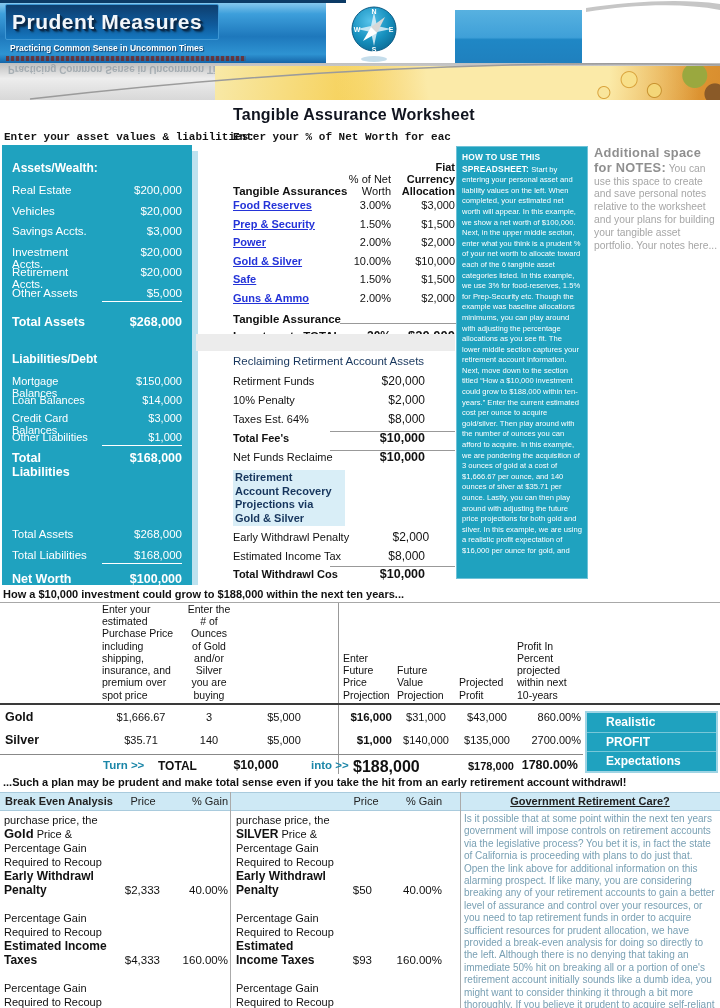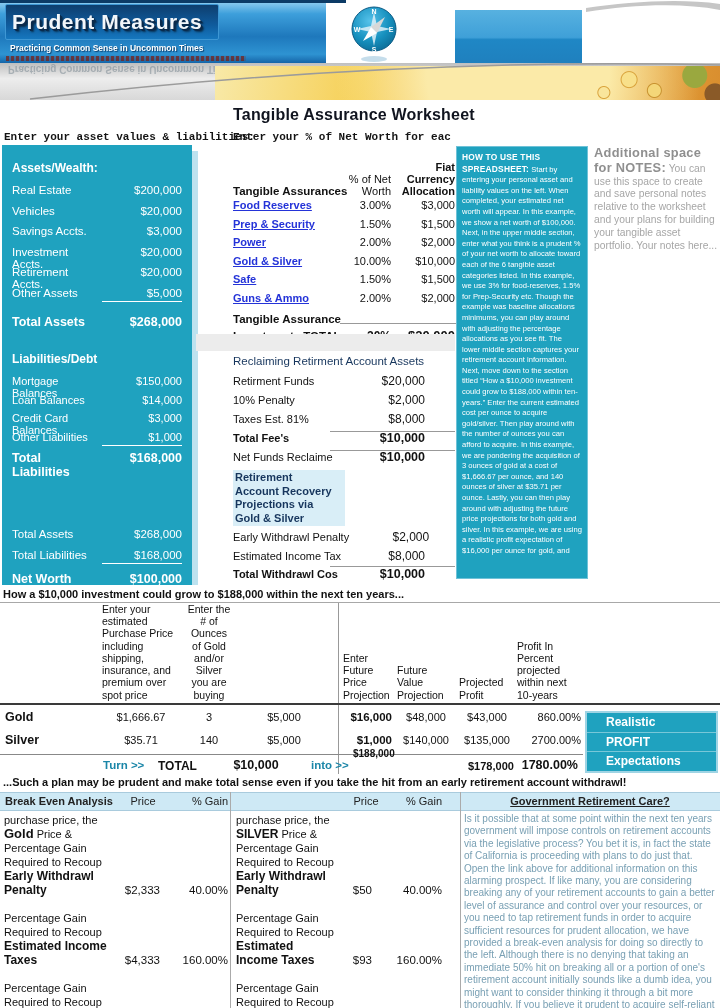--- a/index.html
+++ b/index.html
@@ -287,21 +287,21 @@
     <div class="rtitle">Reclaiming Retirment Account Assets</div>
     <div class="rrow">
         <span>Retirment Funds</span>
         <span class="rv">$20,000</span>
       </div>
     <div class="rrow">
         <span>10% Penalty</span>
         <span class="rv">$2,000</span>
       </div>
     <div class="rrow">
-        <span>Taxes Est. 81%</span>
+        <span>Taxes Est. 64%</span>
         <span class="rv">$8,000</span>
       </div>
     <div class="rrow b">
         <span>Total Fee's</span>
         <span class="rv">$10,000</span>
       </div>
     <div class="rrow">
         <span>Net Funds Reclaime</span>
         <span class="rv bv">$10,000</span>
       </div>
@@ -361,38 +361,38 @@
       </div>
     <div class="gh" style="left:517px;width:66px">
         <span>Profit In Percent projected within next 10-years</span>
       </div>
 
     <span class="glabel" style="left:5px;top:107px">Gold</span>
     <span class="gcell ctr" style="left:100px;top:108px;width:82px">$1,666.67</span>
     <span class="gcell ctr" style="left:186px;top:108px;width:46px">3</span>
     <span class="gcell ctr" style="left:234px;top:108px;width:100px">$5,000</span>
     <span class="gcell rt bold" style="left:340px;top:108px;width:52px">$16,000</span>
-    <span class="gcell ctr" style="left:397px;top:108px;width:58px">$48,000</span>
+    <span class="gcell ctr" style="left:397px;top:108px;width:58px">$31,000</span>
     <span class="gcell ctr" style="left:459px;top:108px;width:56px">$43,000</span>
     <span class="gcell rt" style="left:517px;top:108px;width:64px">860.00%</span>
 
     <span class="glabel" style="left:5px;top:130px">Silver</span>
     <span class="gcell ctr" style="left:100px;top:131px;width:82px">$35.71</span>
     <span class="gcell ctr" style="left:186px;top:131px;width:46px">140</span>
     <span class="gcell ctr" style="left:234px;top:131px;width:100px">$5,000</span>
     <span class="gcell rt bold" style="left:340px;top:131px;width:52px">$1,000</span>
     <span class="gcell ctr" style="left:397px;top:131px;width:58px">$140,000</span>
     <span class="gcell ctr" style="left:459px;top:131px;width:56px">$135,000</span>
     <span class="gcell rt" style="left:517px;top:131px;width:64px">2700.00%</span>
 
     <span class="teal-t" style="left:103px;top:156px">Turn &gt;&gt;</span>
     <span class="gcell bold" style="left:158px;top:156px;font-size:12px">TOTAL</span>
     <span class="gcell ctr bold" style="left:230px;top:155px;width:52px;font-size:12.5px">$10,000</span>
     <span class="teal-t" style="left:311px;top:156px">into &gt;&gt;</span>
-    <span class="gcell bold" style="left:353px;top:145px;font-size:10px">$188,000</span>
+    <span class="gcell bold" style="left:353px;top:155px;font-size:16px">$188,000</span>
     <span class="gcell bold" style="left:468px;top:157px;font-size:11px">$178,000</span>
     <span class="gcell rt bold" style="left:512px;top:155px;width:66px;font-size:12.5px">1780.00%</span>
 
     <div class="pbox">
       <div>Realistic</div>
       <div>PROFIT</div>
       <div>Expectations</div>
     </div>
   </div>
 

